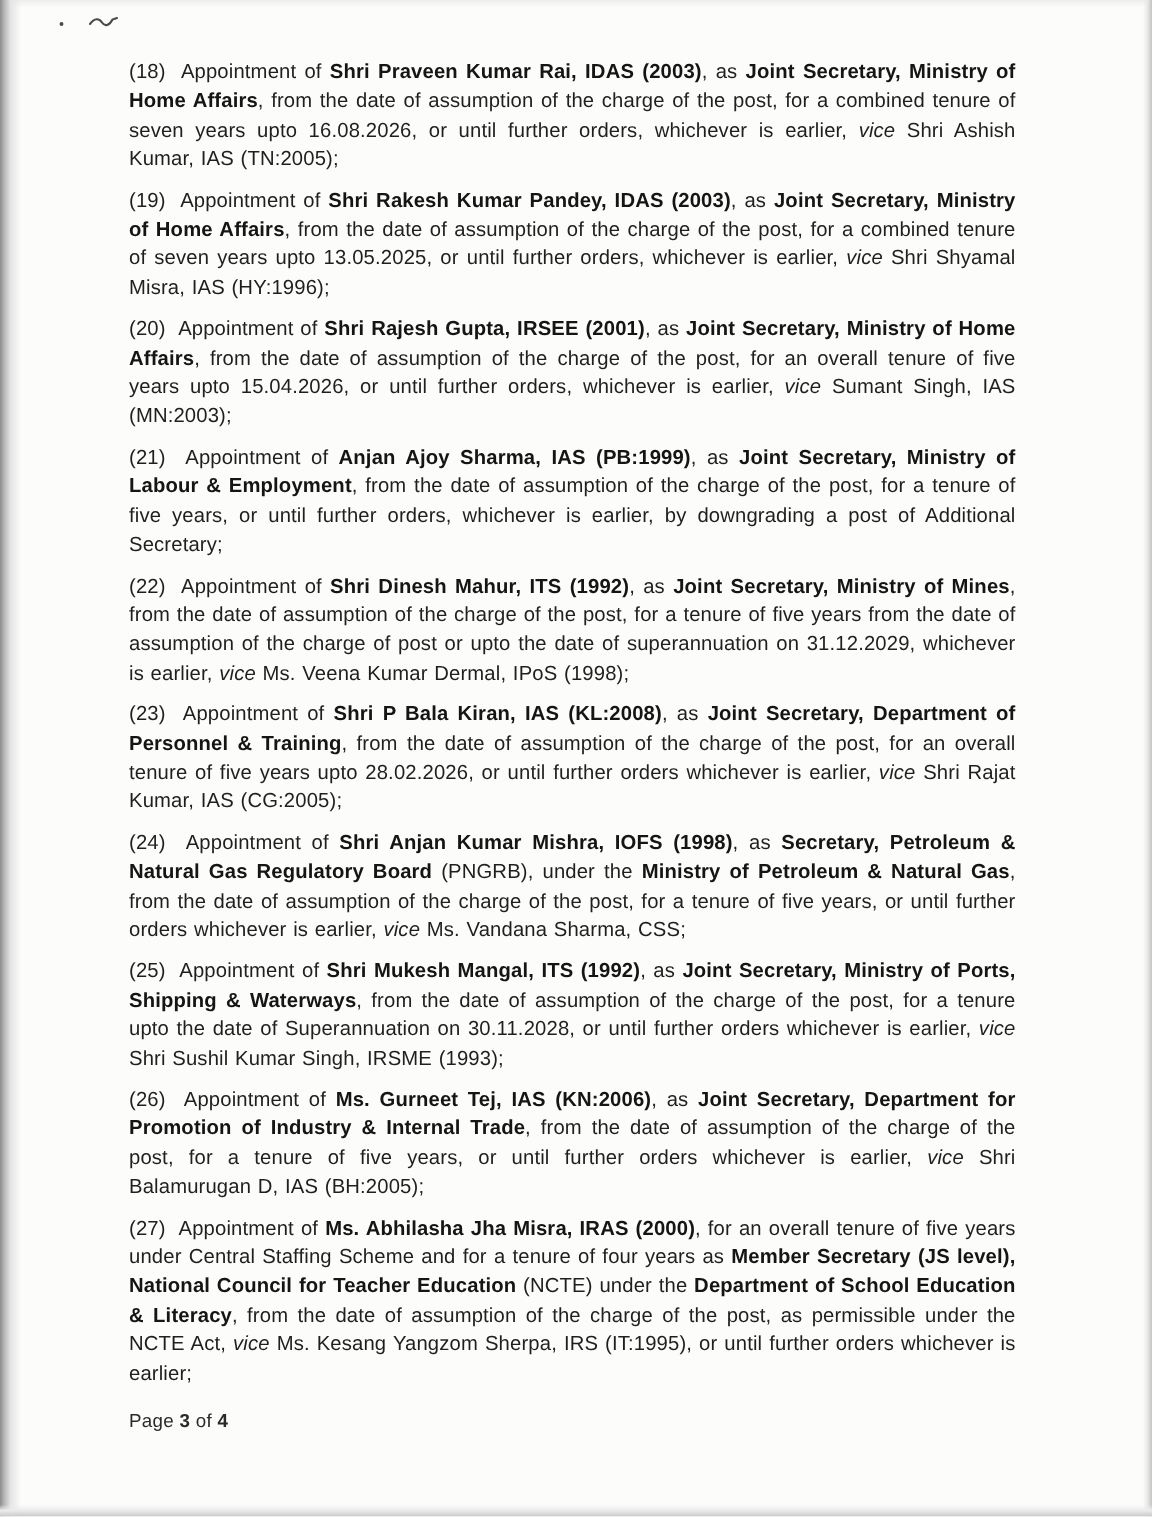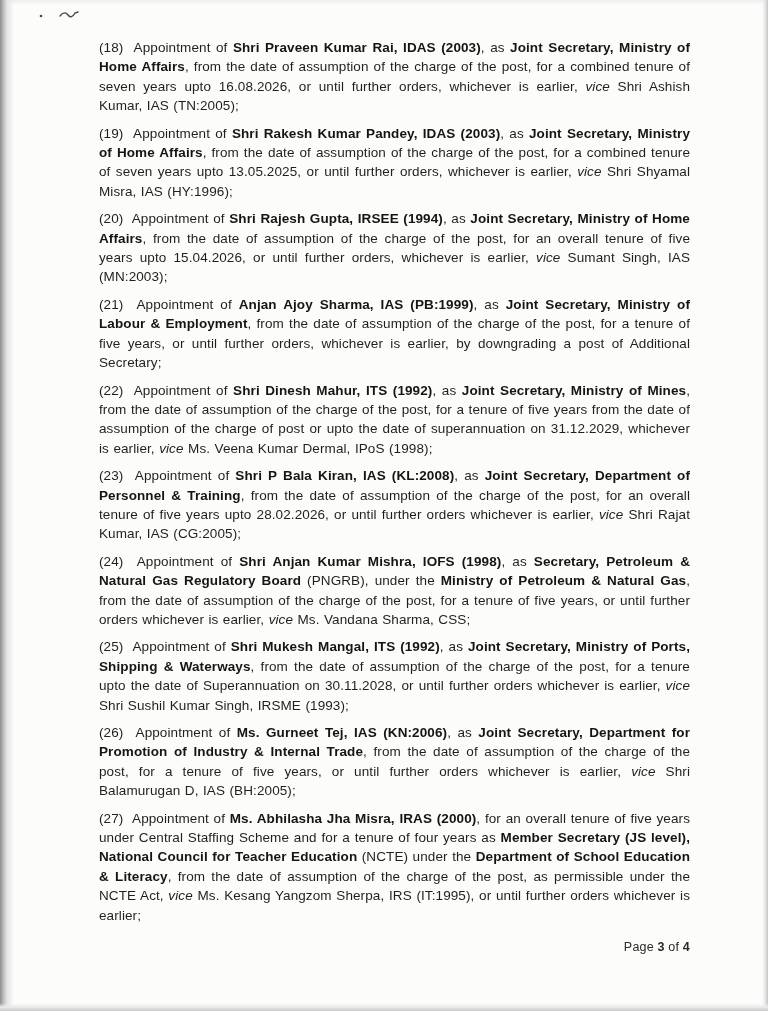--- a/index.html
+++ b/index.html
@@ -35,38 +35,38 @@
   .edge-top {
     position: absolute; left: 0; right: 0; top: 0; height: 5px;
     background: linear-gradient(to bottom, #ededed 0px, rgba(255,255,255,0) 5px);
     pointer-events: none;
   }
   .pen-marks {
     position: absolute; left: 34px; top: 8px; width: 50px; height: 16px;
   }
   .doc-body {
     position: absolute;
-    left: 99px;
+    left: 86px;
     top: 38px;
     width: 591px;
   }
   .para {
     margin: 0 0 8px 0;
     font-size: 13.5px;
     line-height: 19.4px;
     text-align: justify;
     word-spacing: 0.6px;
     letter-spacing: 0.1px;
   }
   .para b { font-weight: 700; color: #151515; }
   .para i { font-style: italic; }
   .footer {
     margin-top: 15px;
     font-size: 12.5px;
-    text-align: right;
+    text-align: left;
     color: #2a2a2a;
     letter-spacing: 0.2px;
   }
   .footer b { font-weight: 700; }
 </style>
 </head>
 <body>
 
 <div class="page">
 
@@ -77,21 +77,21 @@
 
   <svg class="pen-marks" viewBox="0 0 50 16">
     <circle cx="7" cy="8" r="1.3" fill="#4a4a4a"></circle>
     <path d="M26 8 C 29 4, 32 4, 34 7 C 36 10, 39 9, 41 5 L 44 4" fill="none" stroke="#4a4a4a" stroke-width="1.4" stroke-linecap="round"></path>
   </svg>
 
   <div class="doc-body">
 
     <p class="para"><span>(18)&nbsp; Appointment of </span><b>Shri Praveen Kumar Rai, IDAS (2003)</b><span>, as </span><b>Joint Secretary, Ministry of Home Affairs</b><span>, from the date of assumption of the charge of the post, for a combined tenure of seven years upto 16.08.2026, or until further orders, whichever is earlier, </span><i>vice</i><span> Shri Ashish Kumar, IAS (TN:2005);</span></p>
       <p class="para"><span>(19)&nbsp; Appointment of </span><b>Shri Rakesh Kumar Pandey, IDAS (2003)</b><span>, as </span><b>Joint Secretary, Ministry of Home Affairs</b><span>, from the date of assumption of the charge of the post, for a combined tenure of seven years upto 13.05.2025, or until further orders, whichever is earlier, </span><i>vice</i><span> Shri Shyamal Misra, IAS (HY:1996);</span></p>
-      <p class="para"><span>(20)&nbsp; Appointment of </span><b>Shri Rajesh Gupta, IRSEE (1994)</b><span>, as </span><b>Joint Secretary, Ministry of Home Affairs</b><span>, from the date of assumption of the charge of the post, for an overall tenure of five years upto 15.04.2026, or until further orders, whichever is earlier, </span><i>vice</i><span> Sumant Singh, IAS (MN:2003);</span></p>
+      <p class="para"><span>(20)&nbsp; Appointment of </span><b>Shri Rajesh Gupta, IRSEE (2001)</b><span>, as </span><b>Joint Secretary, Ministry of Home Affairs</b><span>, from the date of assumption of the charge of the post, for an overall tenure of five years upto 15.04.2026, or until further orders, whichever is earlier, </span><i>vice</i><span> Sumant Singh, IAS (MN:2003);</span></p>
       <p class="para"><span>(21)&nbsp; Appointment of </span><b>Anjan Ajoy Sharma, IAS (PB:1999)</b><span>, as </span><b>Joint Secretary, Ministry of Labour &amp; Employment</b><span>, from the date of assumption of the charge of the post, for a tenure of five years, or until further orders, whichever is earlier, by downgrading a post of Additional Secretary;</span></p>
       <p class="para"><span>(22)&nbsp; Appointment of </span><b>Shri Dinesh Mahur, ITS (1992)</b><span>, as </span><b>Joint Secretary, Ministry of Mines</b><span>, from the date of assumption of the charge of the post, for a tenure of five years from the date of assumption of the charge of post or upto the date of superannuation on 31.12.2029, whichever is earlier, </span><i>vice</i><span> Ms. Veena Kumar Dermal, IPoS (1998);</span></p>
       <p class="para"><span>(23)&nbsp; Appointment of </span><b>Shri P Bala Kiran, IAS (KL:2008)</b><span>, as </span><b>Joint Secretary, Department of Personnel &amp; Training</b><span>, from the date of assumption of the charge of the post, for an overall tenure of five years upto 28.02.2026, or until further orders whichever is earlier, </span><i>vice</i><span> Shri Rajat Kumar, IAS (CG:2005);</span></p>
       <p class="para"><span>(24)&nbsp; Appointment of </span><b>Shri Anjan Kumar Mishra, IOFS (1998)</b><span>, as </span><b>Secretary, Petroleum &amp; Natural Gas Regulatory Board</b><span> (PNGRB), under the </span><b>Ministry of Petroleum &amp; Natural Gas</b><span>, from the date of assumption of the charge of the post, for a tenure of five years, or until further orders whichever is earlier, </span><i>vice</i><span> Ms. Vandana Sharma, CSS;</span></p>
       <p class="para"><span>(25)&nbsp; Appointment of </span><b>Shri Mukesh Mangal, ITS (1992)</b><span>, as </span><b>Joint Secretary, Ministry of Ports, Shipping &amp; Waterways</b><span>, from the date of assumption of the charge of the post, for a tenure upto the date of Superannuation on 30.11.2028, or until further orders whichever is earlier, </span><i>vice</i><span> Shri Sushil Kumar Singh, IRSME (1993);</span></p>
       <p class="para"><span>(26)&nbsp; Appointment of </span><b>Ms. Gurneet Tej, IAS (KN:2006)</b><span>, as </span><b>Joint Secretary, Department for Promotion of Industry &amp; Internal Trade</b><span>, from the date of assumption of the charge of the post, for a tenure of five years, or until further orders whichever is earlier, </span><i>vice</i><span> Shri Balamurugan D, IAS (BH:2005);</span></p>
       <p class="para"><span>(27)&nbsp; Appointment of </span><b>Ms. Abhilasha Jha Misra, IRAS (2000)</b><span>, for an overall tenure of five years under Central Staffing Scheme and for a tenure of four years as </span><b>Member Secretary (JS level), National Council for Teacher Education</b><span> (NCTE) under the </span><b>Department of School Education &amp; Literacy</b><span>, from the date of assumption of the charge of the post, as permissible under the NCTE Act, </span><i>vice</i><span> Ms. Kesang Yangzom Sherpa, IRS (IT:1995), or until further orders whichever is earlier;</span></p>
       <div class="footer"><span>Page </span><b>3</b><span> of </span><b>4</b></div>
   </div>
 

